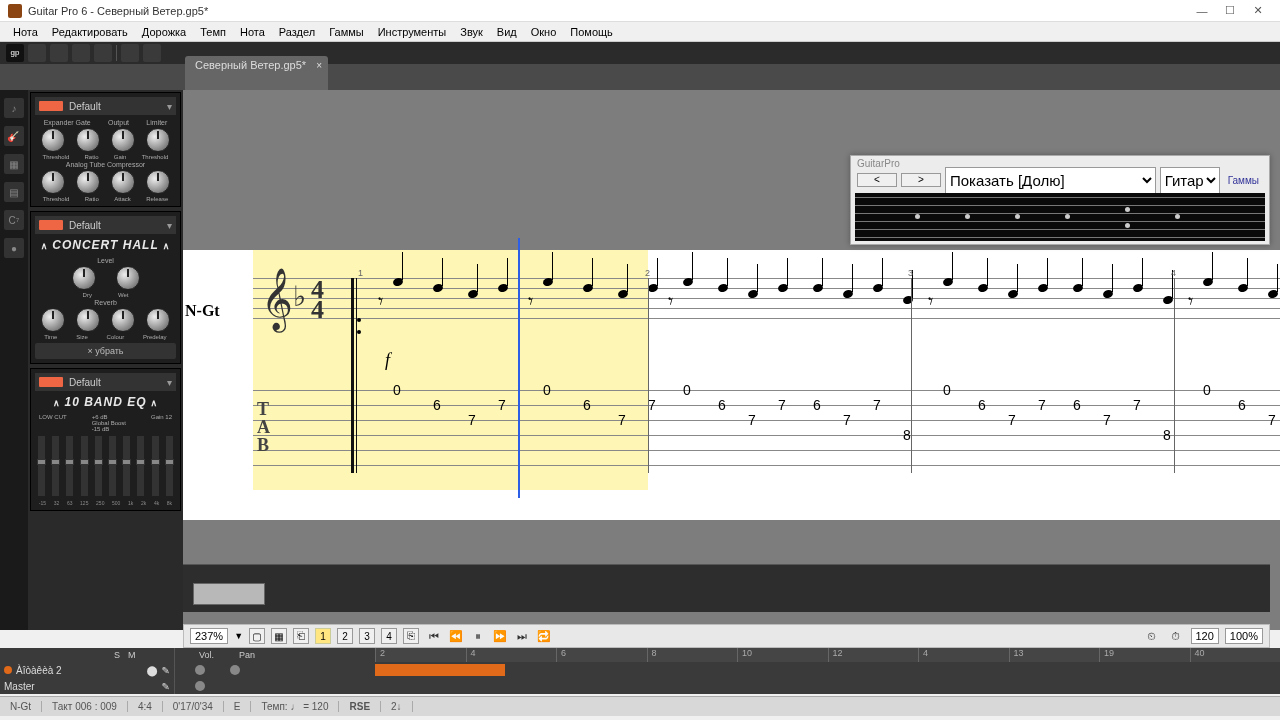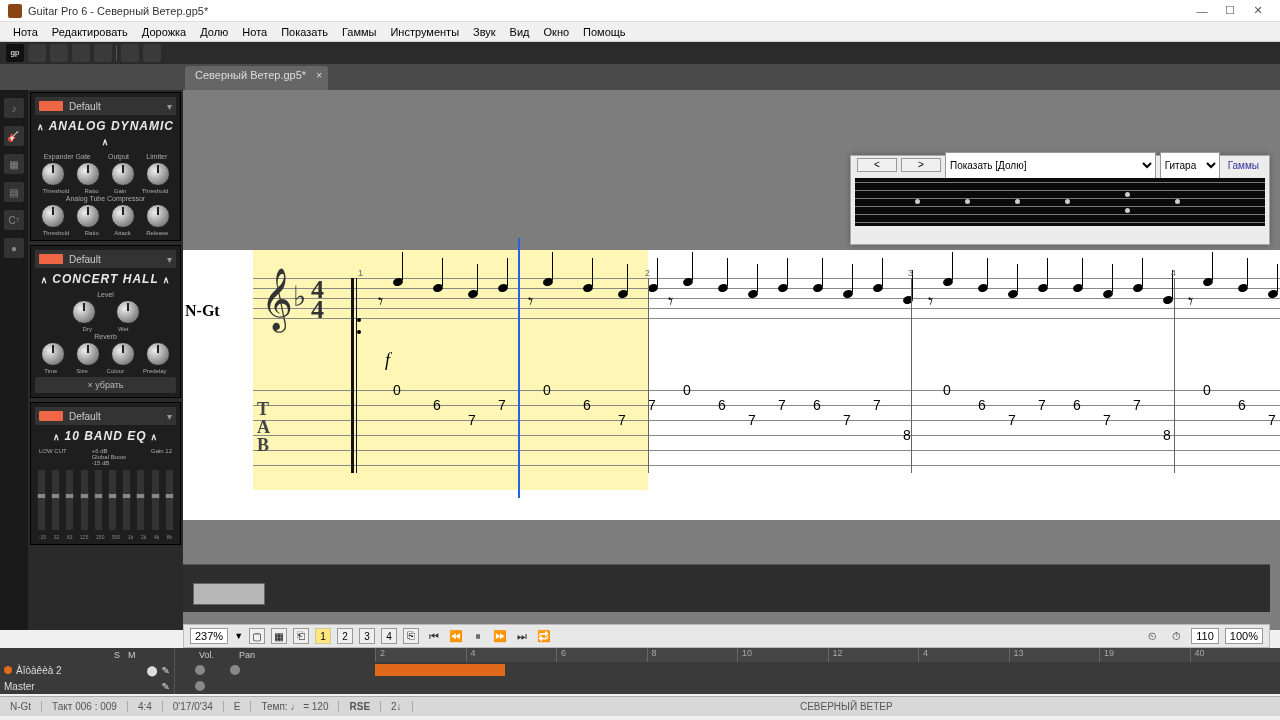--- a/index.html
+++ b/index.html
@@ -6,21 +6,21 @@
 body { width:1280px; height:720px; background:#f0f0f0; overflow:hidden; position:relative; }
 .titlebar { height:22px; background:#fff; border-bottom:1px solid #ddd; display:flex; align-items:center; padding:0 8px; font-size:11px; color:#333; }
 .titlebar .icon { width:14px; height:14px; background:#8b4513; border-radius:2px; margin-right:6px; }
 .titlebar .spacer { flex:1; }
 .winbtn { width:28px; height:18px; display:flex; align-items:center; justify-content:center; cursor:pointer; font-size:11px; color:#555; }
 .menubar { height:20px; background:#f0f0f0; display:flex; align-items:center; padding:0 6px; font-size:11px; border-bottom:1px solid #ccc; }
 .menubar span { padding:2px 7px; cursor:pointer; }
 .toolbar { height:22px; background:#2b2b2b; display:flex; align-items:center; padding:0 6px; gap:4px; }
 .tbtn { width:18px; height:18px; background:#3a3a3a; border-radius:2px; cursor:pointer; }
 .tabbar { height:26px; background:#4a4a4a; display:flex; align-items:end; padding-left:185px; }
-.tab { height:24px; background:#666; color:#ddd; font-size:11px; padding:3px 22px 0 10px; border-radius:3px 3px 0 0; position:relative; cursor:pointer; }
+.tab { height:34px; background:#666; color:#ddd; font-size:11px; padding:3px 22px 0 10px; border-radius:3px 3px 0 0; position:relative; cursor:pointer; }
 .tab .x { position:absolute; right:6px; top:4px; font-size:10px; }
 .main { display:flex; height:540px; }
 .left-tool { width:28px; background:#1a1a1a; display:flex; flex-direction:column; align-items:center; gap:8px; padding-top:8px; }
 .ltbtn { width:20px; height:20px; background:#333; border-radius:2px; cursor:pointer; color:#888; font-size:10px; display:flex; align-items:center; justify-content:center; }
 .fx-panel { width:155px; background:#2a2a2a; display:flex; flex-direction:column; overflow:hidden; }
 .fx-mod { background:#1e1e1e; border:1px solid #000; margin:2px; padding:4px; }
 .fx-hdr { height:18px; background:#333; display:flex; align-items:center; padding:0 4px; margin-bottom:4px; }
 .fx-pwr { width:24px; height:10px; background:#e64; border-radius:1px; margin-right:6px; }
 .fx-hdr .lbl { font-size:10px; color:#ccc; flex:1; }
 .fx-hdr .arr { color:#999; font-size:10px; }
@@ -52,21 +52,21 @@
 .note { position:absolute; width:10px; height:8px; background:#000; border-radius:50%; transform:rotate(-15deg); }
 .stem { position:absolute; width:1px; height:28px; background:#000; }
 .rest { position:absolute; font-size:20px; color:#000; }
 .tab-num { position:absolute; font-size:14px; font-family:Arial; color:#000; }
 .dyn { position:absolute; font-style:italic; font-family:"Times New Roman",serif; font-size:18px; color:#000; }
 .barnum { position:absolute; font-size:9px; color:#666; }
 .fretboard { position:absolute; right:10px; top:65px; width:420px; height:90px; background:#ececec; border:1px solid #aaa; box-shadow:0 0 6px rgba(0,0,0,0.3); }
 .fb-title { font-size:10px; padding:2px 6px; color:#888; }
 .fb-controls { height:18px; display:flex; align-items:center; gap:4px; padding:0 6px; }
 .fb-nav { width:40px; height:14px; background:#f0f0f0; border:1px solid #999; font-size:10px; text-align:center; cursor:pointer; }
-.fb-sel { height:27px; font-size:10px; border:1px solid #999; background:#fff; }
+.fb-sel { height:27px; font-size:15px; border:1px solid #999; background:#fff; }
 .fb-link { font-size:10px; color:#339; cursor:pointer; padding:0 4px; }
 .fb-neck { height:48px; background:#0a0a0a; margin:4px; position:relative; }
 .fb-dot { position:absolute; width:5px; height:5px; background:#ccc; border-radius:50%; top:21px; }
 .fb-str { position:absolute; left:0; right:0; height:1px; background:#777; }
 .bottom-strip { position:absolute; left:183px; bottom:108px; right:10px; height:48px; background:#2d2d2d; border-top:1px solid #555; }
 .track-clip { position:absolute; left:10px; top:18px; width:72px; height:22px; background:#b8b8b8; border:1px solid #666; }
 .controls-bar { position:absolute; bottom:72px; left:183px; right:10px; height:24px; background:#e8e8e8; border:1px solid #bbb; display:flex; align-items:center; padding:0 6px; gap:6px; font-size:11px; }
 .zoom-box { border:1px solid #999; padding:1px 4px; background:#fff; }
 .pg-btn { width:16px; height:16px; border:1px solid #999; background:#f0f0f0; display:flex; align-items:center; justify-content:center; font-size:10px; cursor:pointer; }
 .pg-btn.sel { background:#ffe680; border-color:#cc9; }
@@ -98,23 +98,23 @@
   <div class="spacer"></div>
   <div class="winbtn">—</div>
   <div class="winbtn">☐</div>
   <div class="winbtn">✕</div>
 </div>
 
 <div class="menubar" id="menubar">
     <span>Нота</span>
     <span>Редактировать</span>
     <span>Дорожка</span>
-    <span>Долю</span>
+    <span>Темп</span>
     <span>Нота</span>
-    <span>Показать</span>
+    <span>Раздел</span>
     <span>Гаммы</span>
     <span>Инструменты</span>
     <span>Звук</span>
     <span>Вид</span>
     <span>Окно</span>
     <span>Помощь</span>
   </div>
 
 <div class="toolbar">
   <div class="tbtn" style="background:#111;color:#fff;font-size:8px;text-align:center;line-height:18px">gp</div>
@@ -146,21 +146,20 @@
   </div>
 
   <div class="fx-panel">
 
     <div class="fx-mod">
       <div class="fx-hdr">
         <div class="fx-pwr"></div>
         <span class="lbl">Default</span>
         <span class="arr">▾</span>
       </div>
-      <div class="fx-title"><span class="caret">∧</span> <span>ANALOG DYNAMIC</span> <span class="caret">∧</span></div>
       <div class="sub-labels">
           <span>Expander Gate</span>
           <span>Output</span>
           <span>Limiter</span>
         </div>
       <div class="knob-row">
           <div class="knob"></div>
           <div class="knob"></div>
           <div class="knob"></div>
           <div class="knob"></div>
@@ -408,20 +407,21 @@
       <div class="barnum" style="left:462px;top:18px">2</div>
       <div class="barnum" style="left:725px;top:18px">3</div>
       <div class="barnum" style="left:988px;top:18px">4</div>
 
       <div style="position:absolute;left:465px;top:28px;width:1px;height:195px;background:#666"></div>
       <div style="position:absolute;left:728px;top:28px;width:1px;height:195px;background:#666"></div>
       <div style="position:absolute;left:991px;top:28px;width:1px;height:195px;background:#666"></div>
     </div>
 
     <div class="fretboard">
+      <div class="fb-title">GuitarPro</div>
       <div class="fb-controls">
         <div class="fb-nav">&lt;</div>
         <div class="fb-nav">&gt;</div>
         <select class="fb-sel" style="flex:1"><option>Показать [Долю]</option></select>
         <select class="fb-sel" style="width:60px"><option>Гитара</option></select>
         <span class="fb-link">Гаммы</span>
       </div>
       <div class="fb-neck">
         <div class="fb-str" style="top:4px"></div>
           <div class="fb-str" style="top:12px"></div>
@@ -460,21 +460,21 @@
     <div class="tbtn2">⏮</div>
     <div class="tbtn2">⏪</div>
     <div class="tbtn2">⏸</div>
     <div class="tbtn2">⏩</div>
     <div class="tbtn2">⏭</div>
     <div class="tbtn2">🔁</div>
   </div>
   <div style="flex:1"></div>
   <div class="tbtn2">⏲</div>
   <div class="tbtn2">⏱</div>
-  <span class="zoom-box">110</span>
+  <span class="zoom-box">120</span>
   <span class="zoom-box">100%</span>
 </div>
 
 <div class="mixer">
   <div class="mixer-left">
     <div class="mx-hdr">
         <span style="width:110px"></span>
         <span>S</span>
         <span>M</span>
       </div>
@@ -519,14 +519,13 @@
 
 <div class="statusbar">
   <span>N-Gt</span>
   <span>Такт 006 : 009</span>
   <span>4:4</span>
   <span>0'17/0'34</span>
   <span>E</span>
   <span>Темп: ♩ = 120</span>
   <span style="font-weight:bold">RSE</span>
   <span>2↓</span>
-  <span class="center">СЕВЕРНЫЙ ВЕТЕР</span>
 </div>
 
 </body></html>

